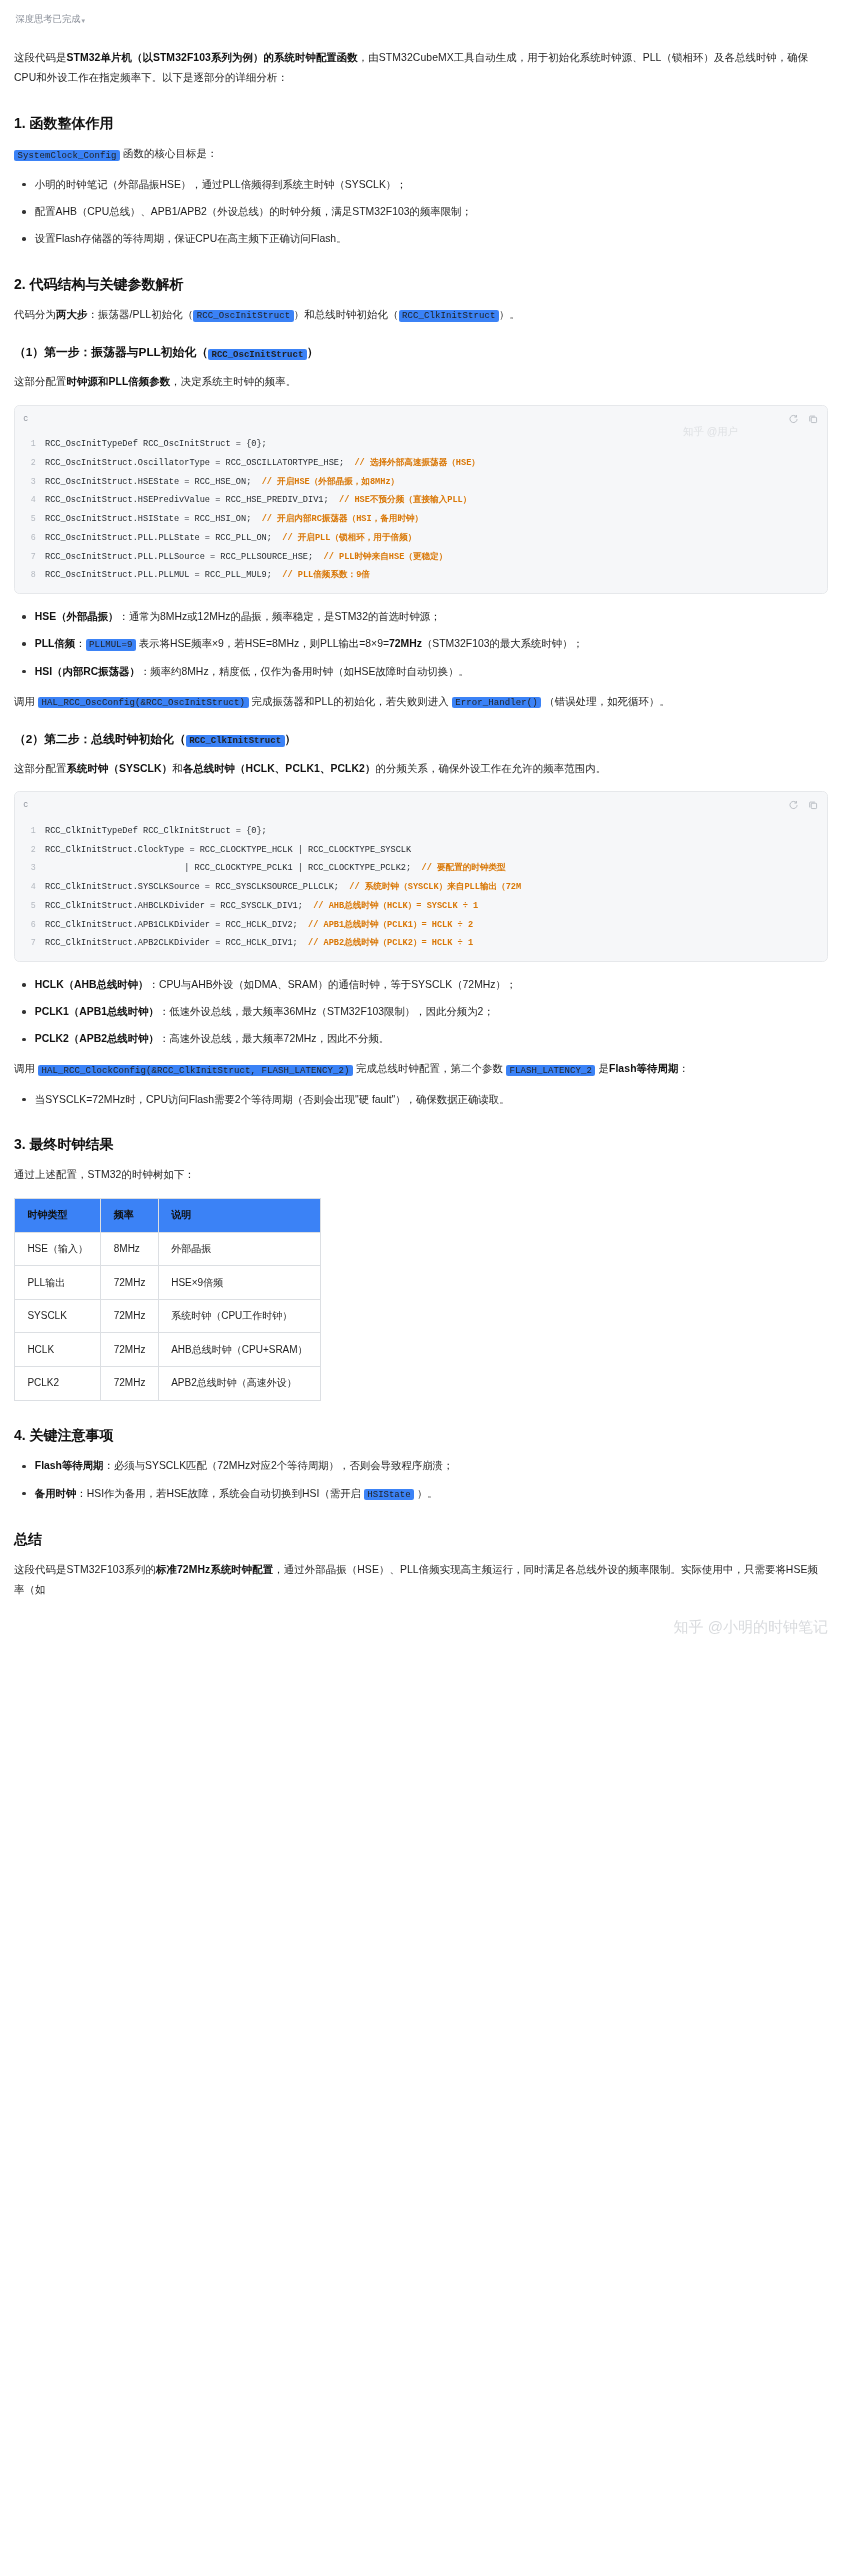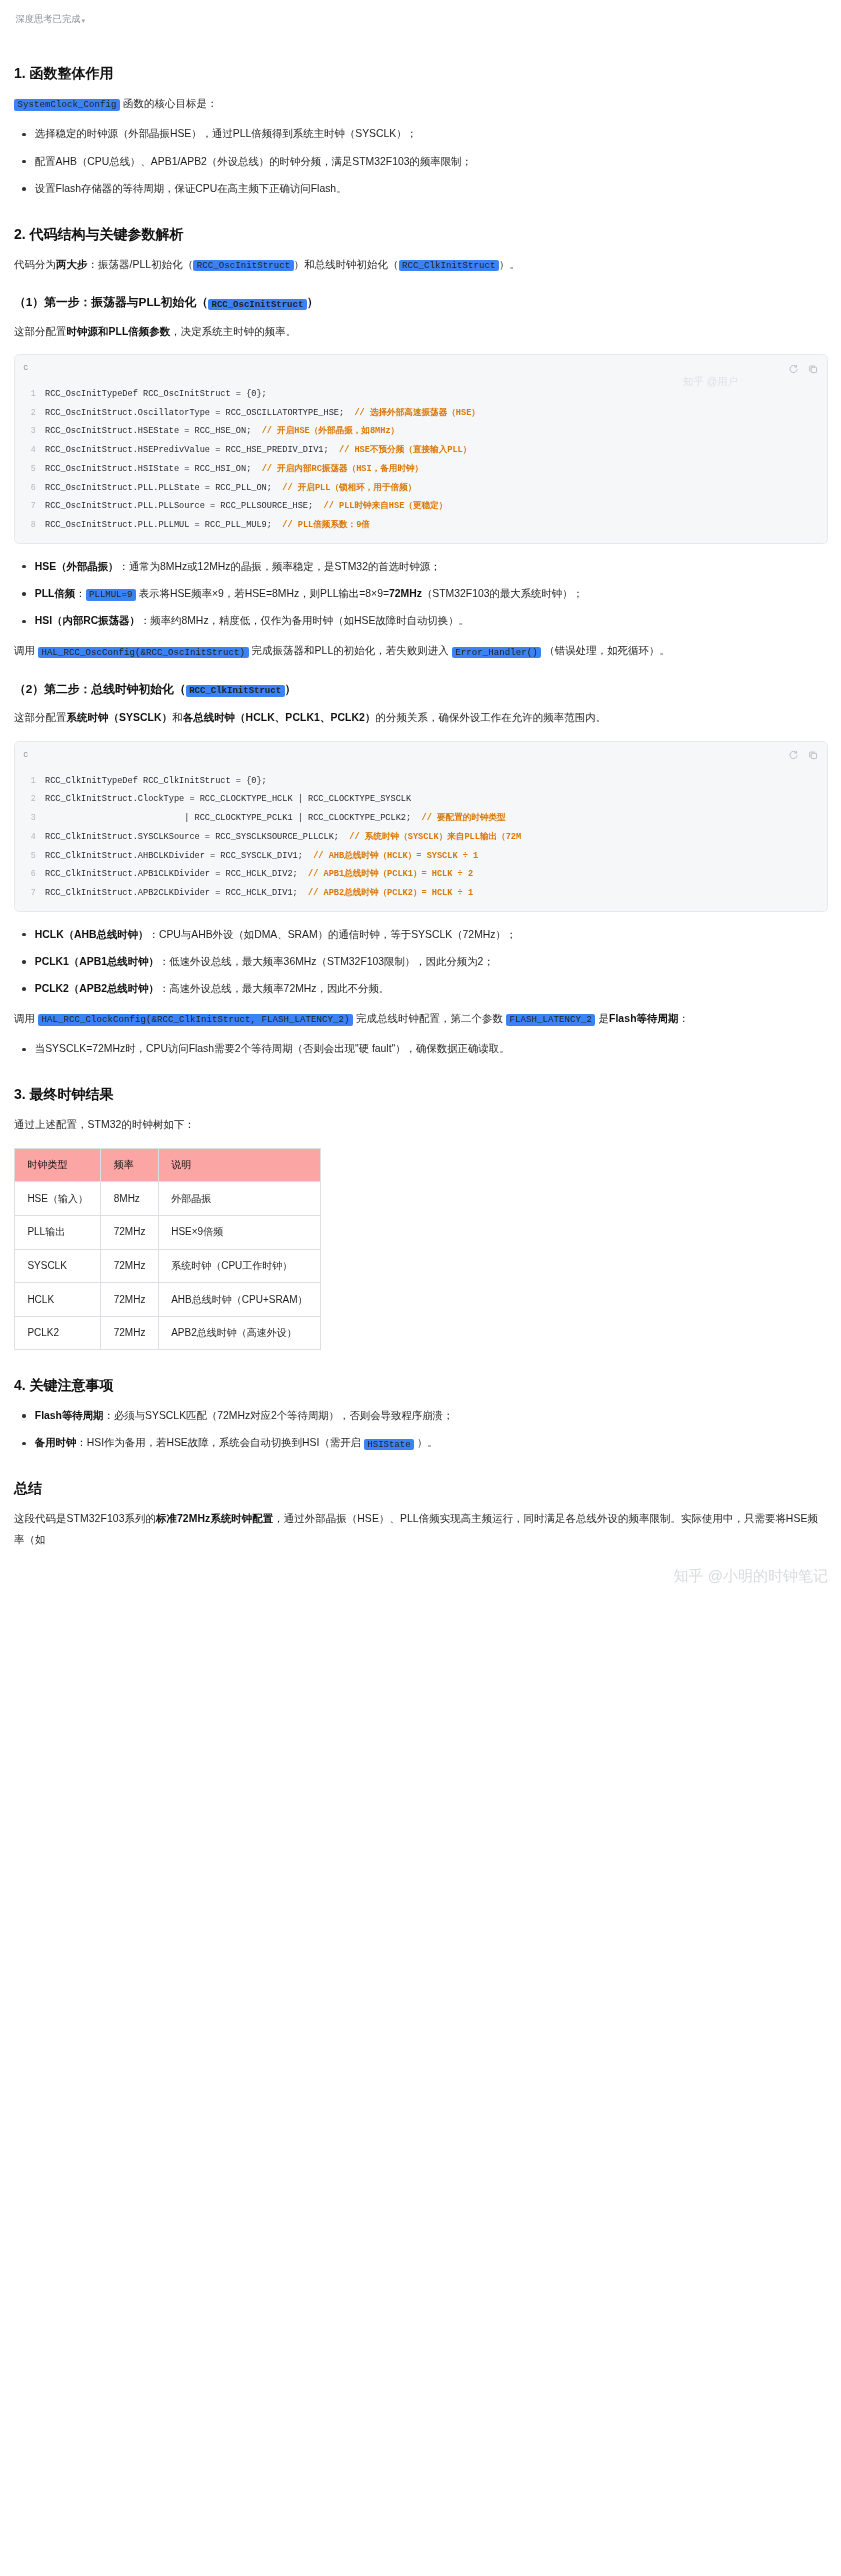--- a/index.html
+++ b/index.html
@@ -147,22 +147,22 @@
     margin: 12.4px 0 7px 0;
     font-size: 10px;
   }
   table.result th, table.result td {
     border: 0.7px solid #dcdfe3;
     padding: 8.3px 12.4px;
     text-align: left;
     line-height: 1.6;
   }
   table.result th {
-    background: #fca5a5;
-    font-weight: normal;
+    background: #3b82f6;
+    font-weight: bold;
     color: #111;
   }
   table.result td { color: #1f1f1f; }
   .watermark {
     position: relative;
     height: 0;
   }
   .wm-text {
     position: absolute;
     font-size: 10.4px;
@@ -185,31 +185,34 @@
 </head>
 <body>
 
 <div class="page">
 
   <div class="thinking-bar">
     <span>深度思考已完成</span>
     <span class="chev">▾</span>
   </div>
 
+  <p class="para">
+    <span>这段代码是</span><b>STM32单片机（以STM32F103系列为例）的系统时钟配置函数</b><span>，由STM32CubeMX工具自动生成，用于初始化系统时钟源、PLL（锁相环）及各总线时钟，确保CPU和外设工作在指定频率下。以下是逐部分的详细分析：</span>
+  </p>
 
   <h2 class="sec">1. 函数整体作用</h2>
 
   <p class="para">
     <code class="inline">SystemClock_Config</code>
     <span>函数的核心目标是：</span>
   </p>
 
   <ul class="bullets">
     <li>
-      <span>选择稳定的时钟源（外部晶振HSE），通过PLL倍频得到系统主时钟（SYSCLK）；</span>
+      <span>小明的时钟笔记（外部晶振HSE），通过PLL倍频得到系统主时钟（SYSCLK）；</span>
     </li>
     <li>
       <span>配置AHB（CPU总线）、APB1/APB2（外设总线）的时钟分频，满足STM32F103的频率限制；</span>
     </li>
     <li>
       <span>设置Flash存储器的等待周期，保证CPU在高主频下正确访问Flash。</span>
     </li>
   </ul>
 
   <h2 class="sec">2. 代码结构与关键参数解析</h2>

